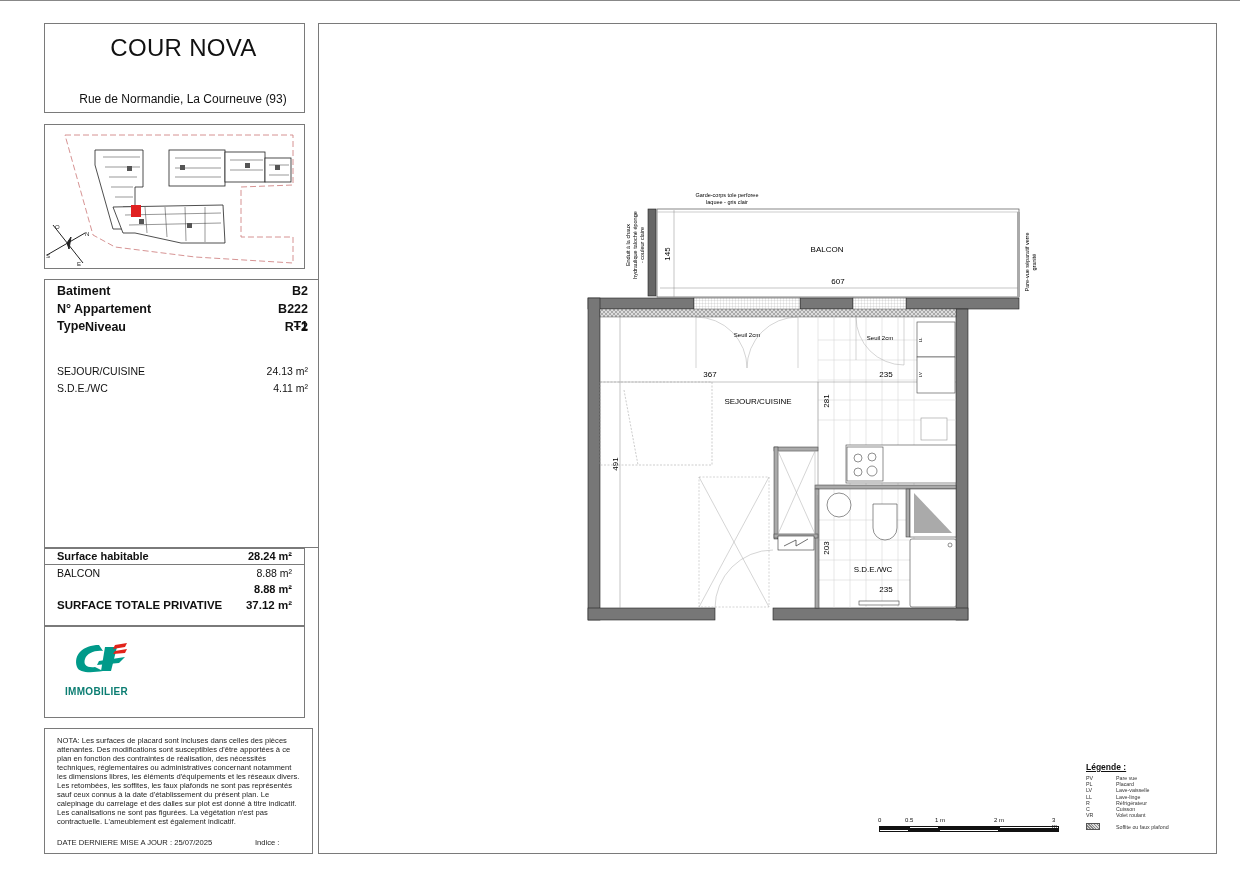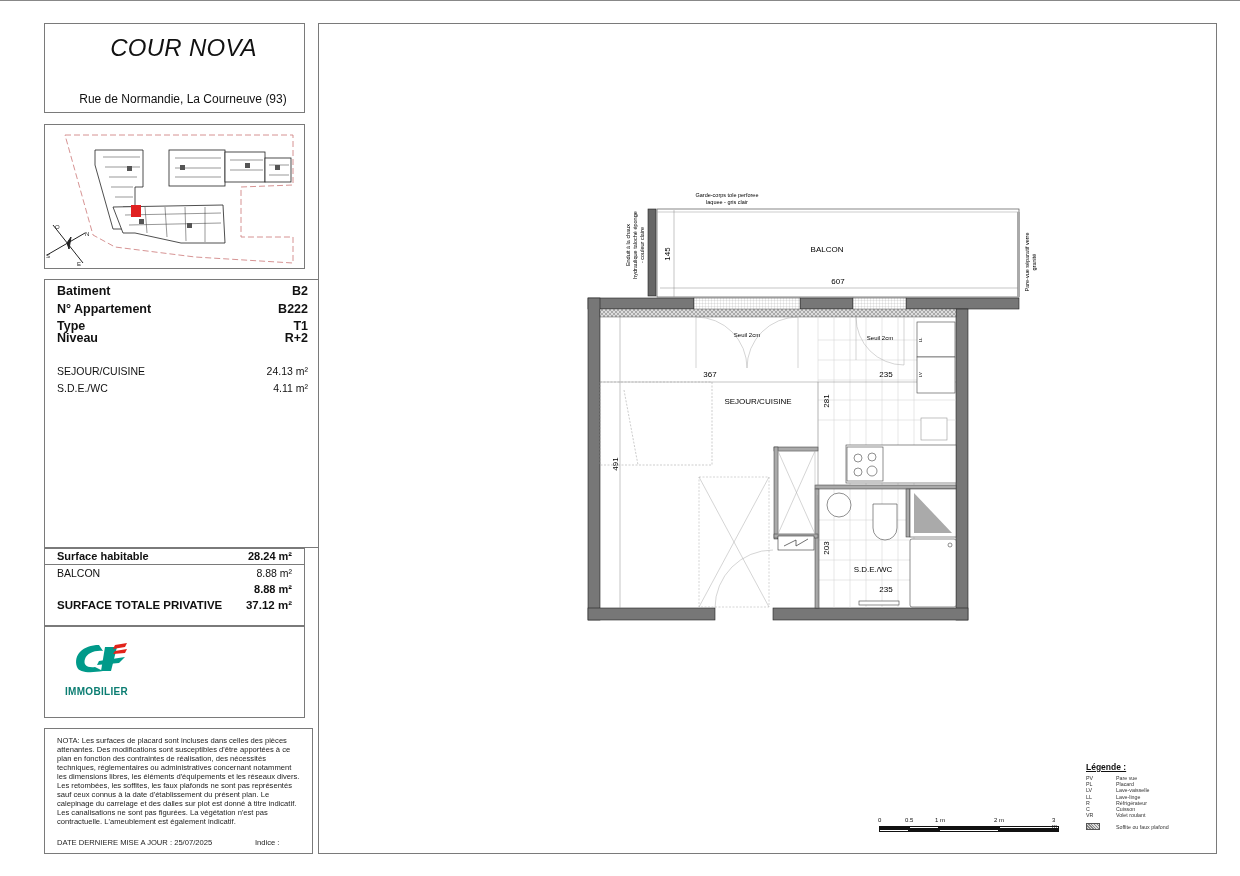--- a/index.html
+++ b/index.html
@@ -1,19 +1,19 @@
 <!DOCTYPE html>
 <html><head>
 <meta charset="utf-8">
 <style>
   html,body{margin:0;padding:0;background:#fff;}
   body{width:1240px;height:876px;position:relative;overflow:hidden;font-family:"Liberation Sans",sans-serif;color:#111;}
   .abs{position:absolute;}
   .box{position:absolute;border:1px solid #7a7a7a;background:#fff;box-sizing:border-box;}
-  .title{font-size:24px;text-align:center;position:absolute;left:18px;right:0;top:10px;letter-spacing:0.3px;font-style:italic;}
+  .title{font-size:24px;text-align:center;position:absolute;left:18px;right:0;top:10px;letter-spacing:0.3px;}
   .addr{font-size:12px;text-align:center;position:absolute;left:17px;right:0;top:68px;}
   .info-row{position:absolute;left:12px;right:12px;display:flex;justify-content:space-between;font-size:12.5px;font-weight:bold;}
   .room-row{position:absolute;left:12px;right:12px;display:flex;justify-content:space-between;font-size:10.5px;}
   .sum-row{position:absolute;left:12px;right:12px;display:flex;justify-content:space-between;font-size:11px;}
   .nota{position:absolute;left:12px;right:10px;top:7px;font-size:7.6px;line-height:9px;color:#222;}
   .date{position:absolute;left:12px;bottom:6px;font-size:7.6px;color:#222;}
   .indice{position:absolute;left:210px;bottom:6px;font-size:7.6px;color:#222;}
   .legend-title{font-size:8.5px;font-weight:bold;text-decoration:underline;}
   .legend-row{display:flex;font-size:5.3px;line-height:6.2px;color:#333;}
   .legend-row span:first-child{width:30px;}
@@ -77,21 +77,21 @@
       <span>B2</span>
   </div>
   <div class="info-row" style="top:22px;">
     <span>N° Appartement</span>
       <span>B222</span>
   </div>
   <div class="info-row" style="top:39px;">
     <span>Type</span>
       <span>T1</span>
   </div>
-  <div class="info-row" style="top:51px;">
+  <div class="info-row" style="top:40px;margin-left:28px;">
     <span>Niveau</span>
       <span>R+2</span>
   </div>
   <div class="room-row" style="top:85px;">
     <span>SEJOUR/CUISINE</span>
       <span>24.13 m²</span>
   </div>
   <div class="room-row" style="top:102px;">
     <span>S.D.E./WC</span>
       <span>4.11 m²</span>

